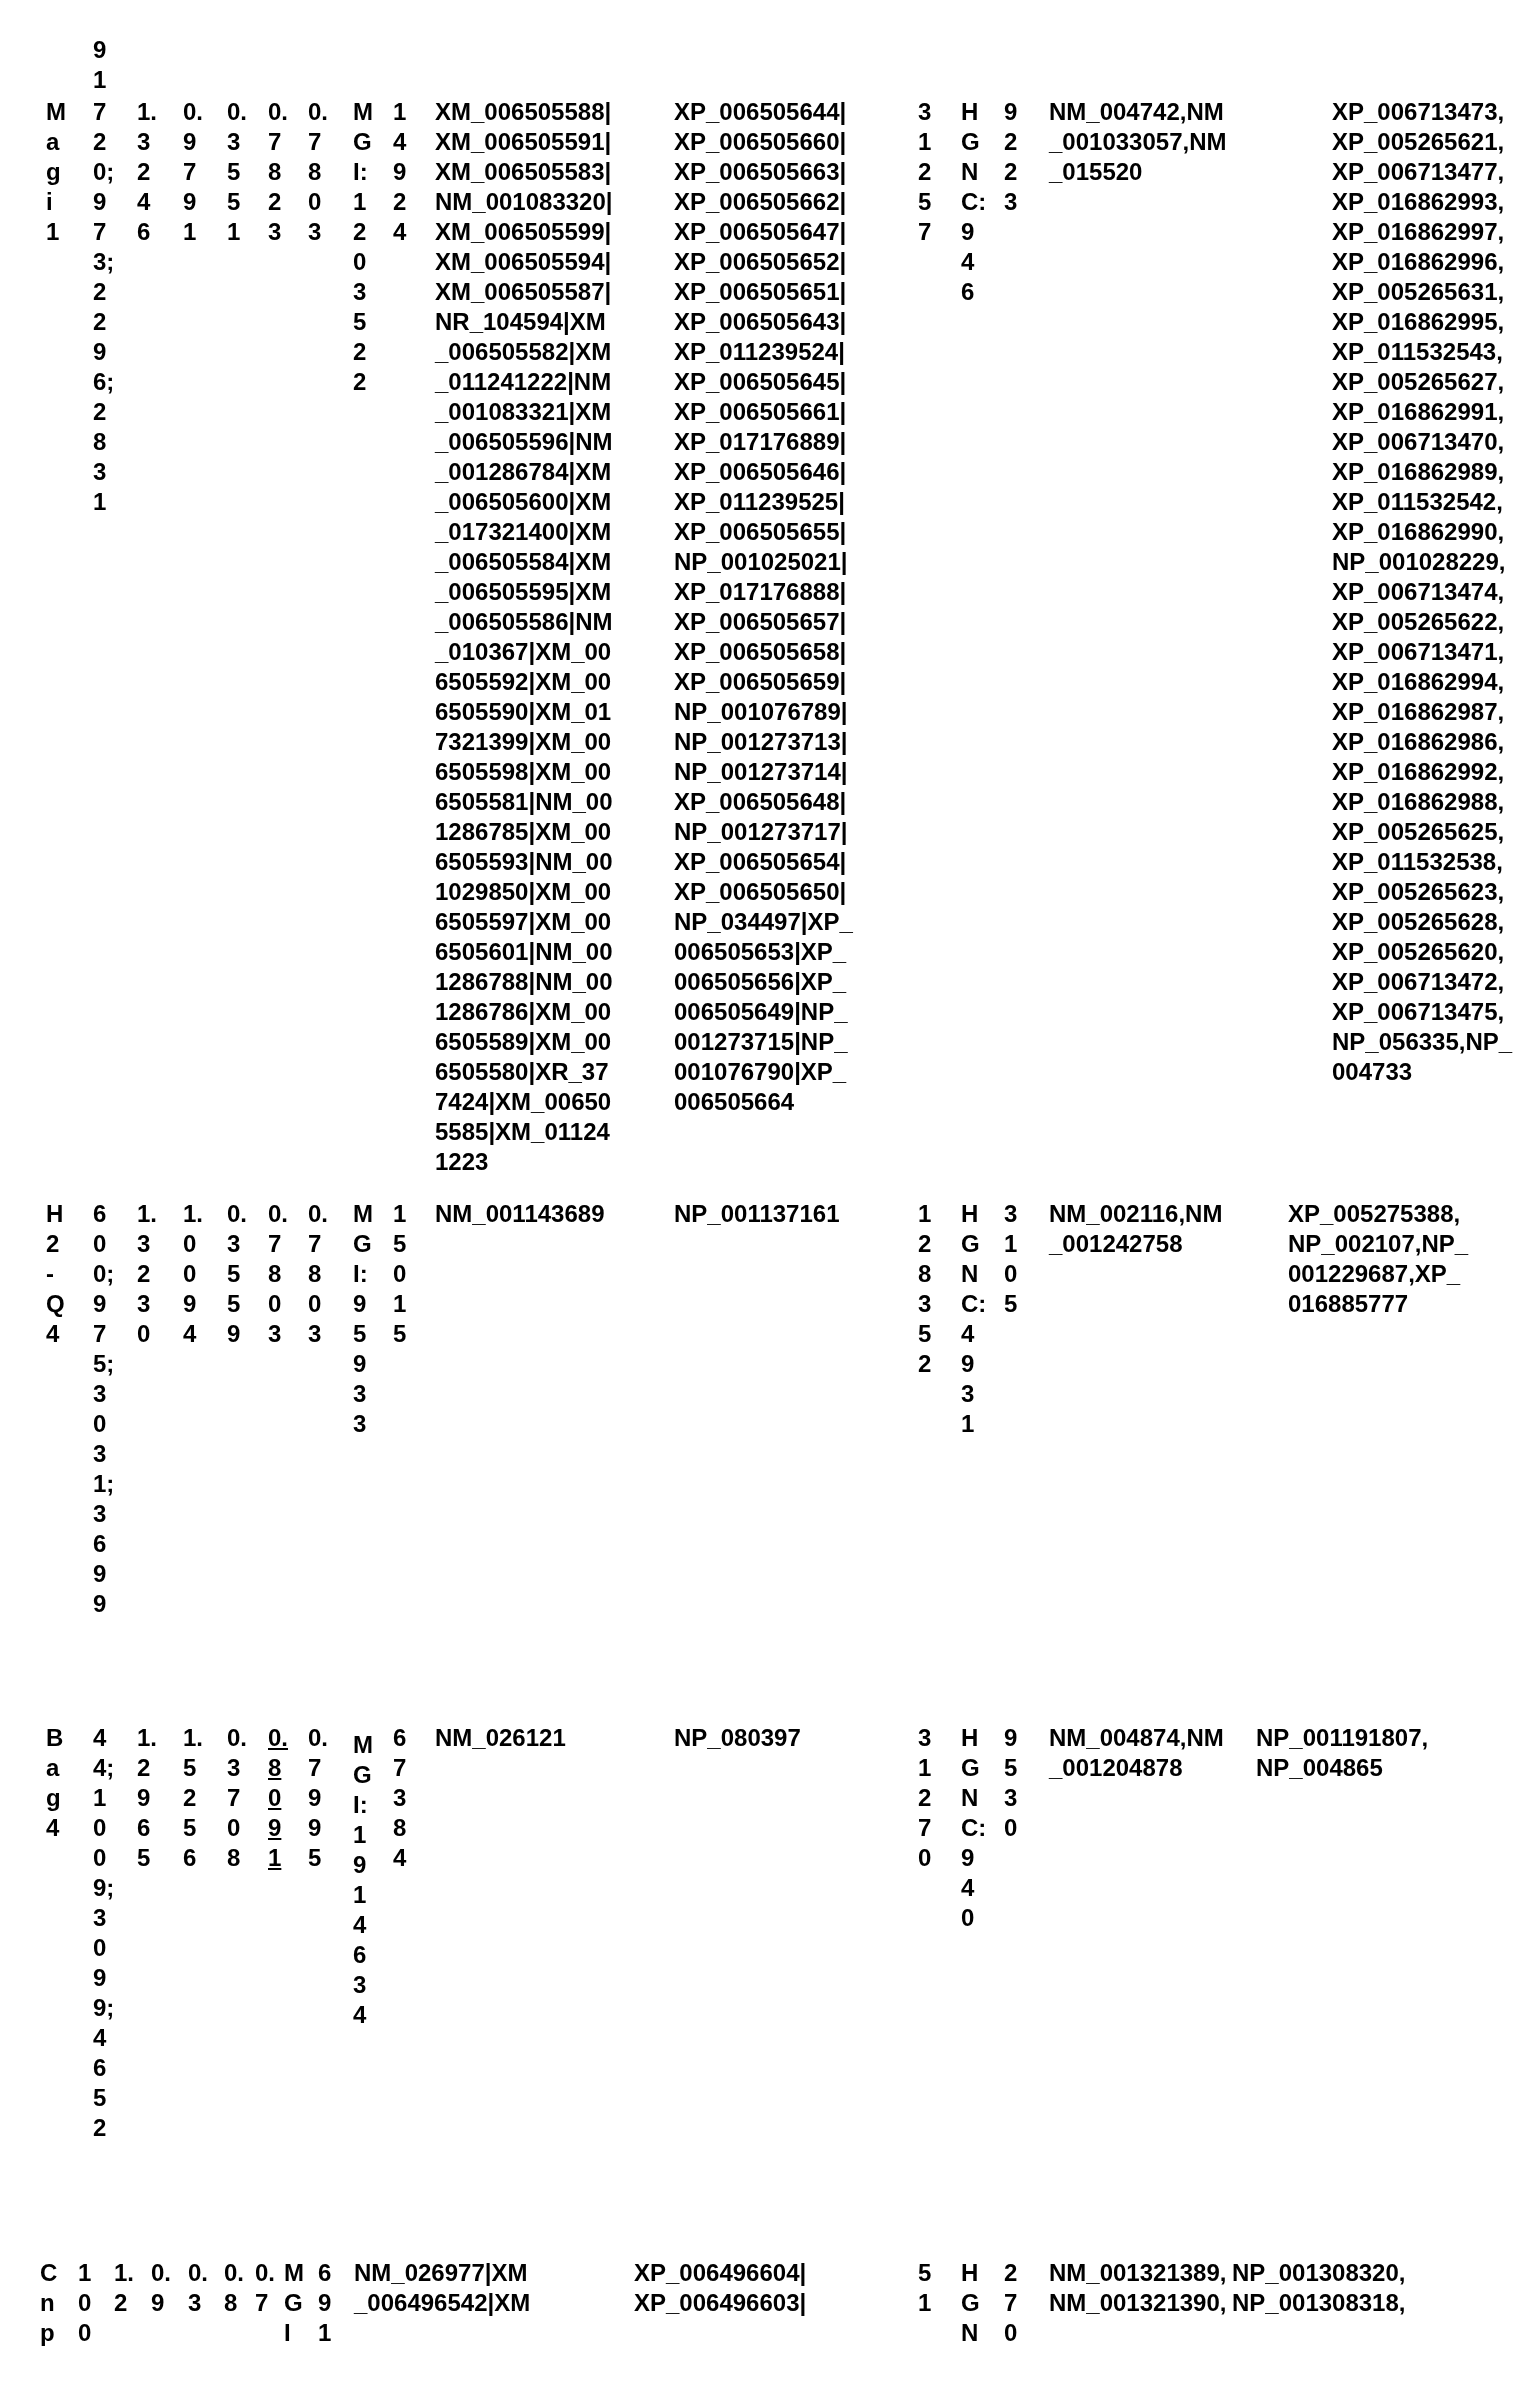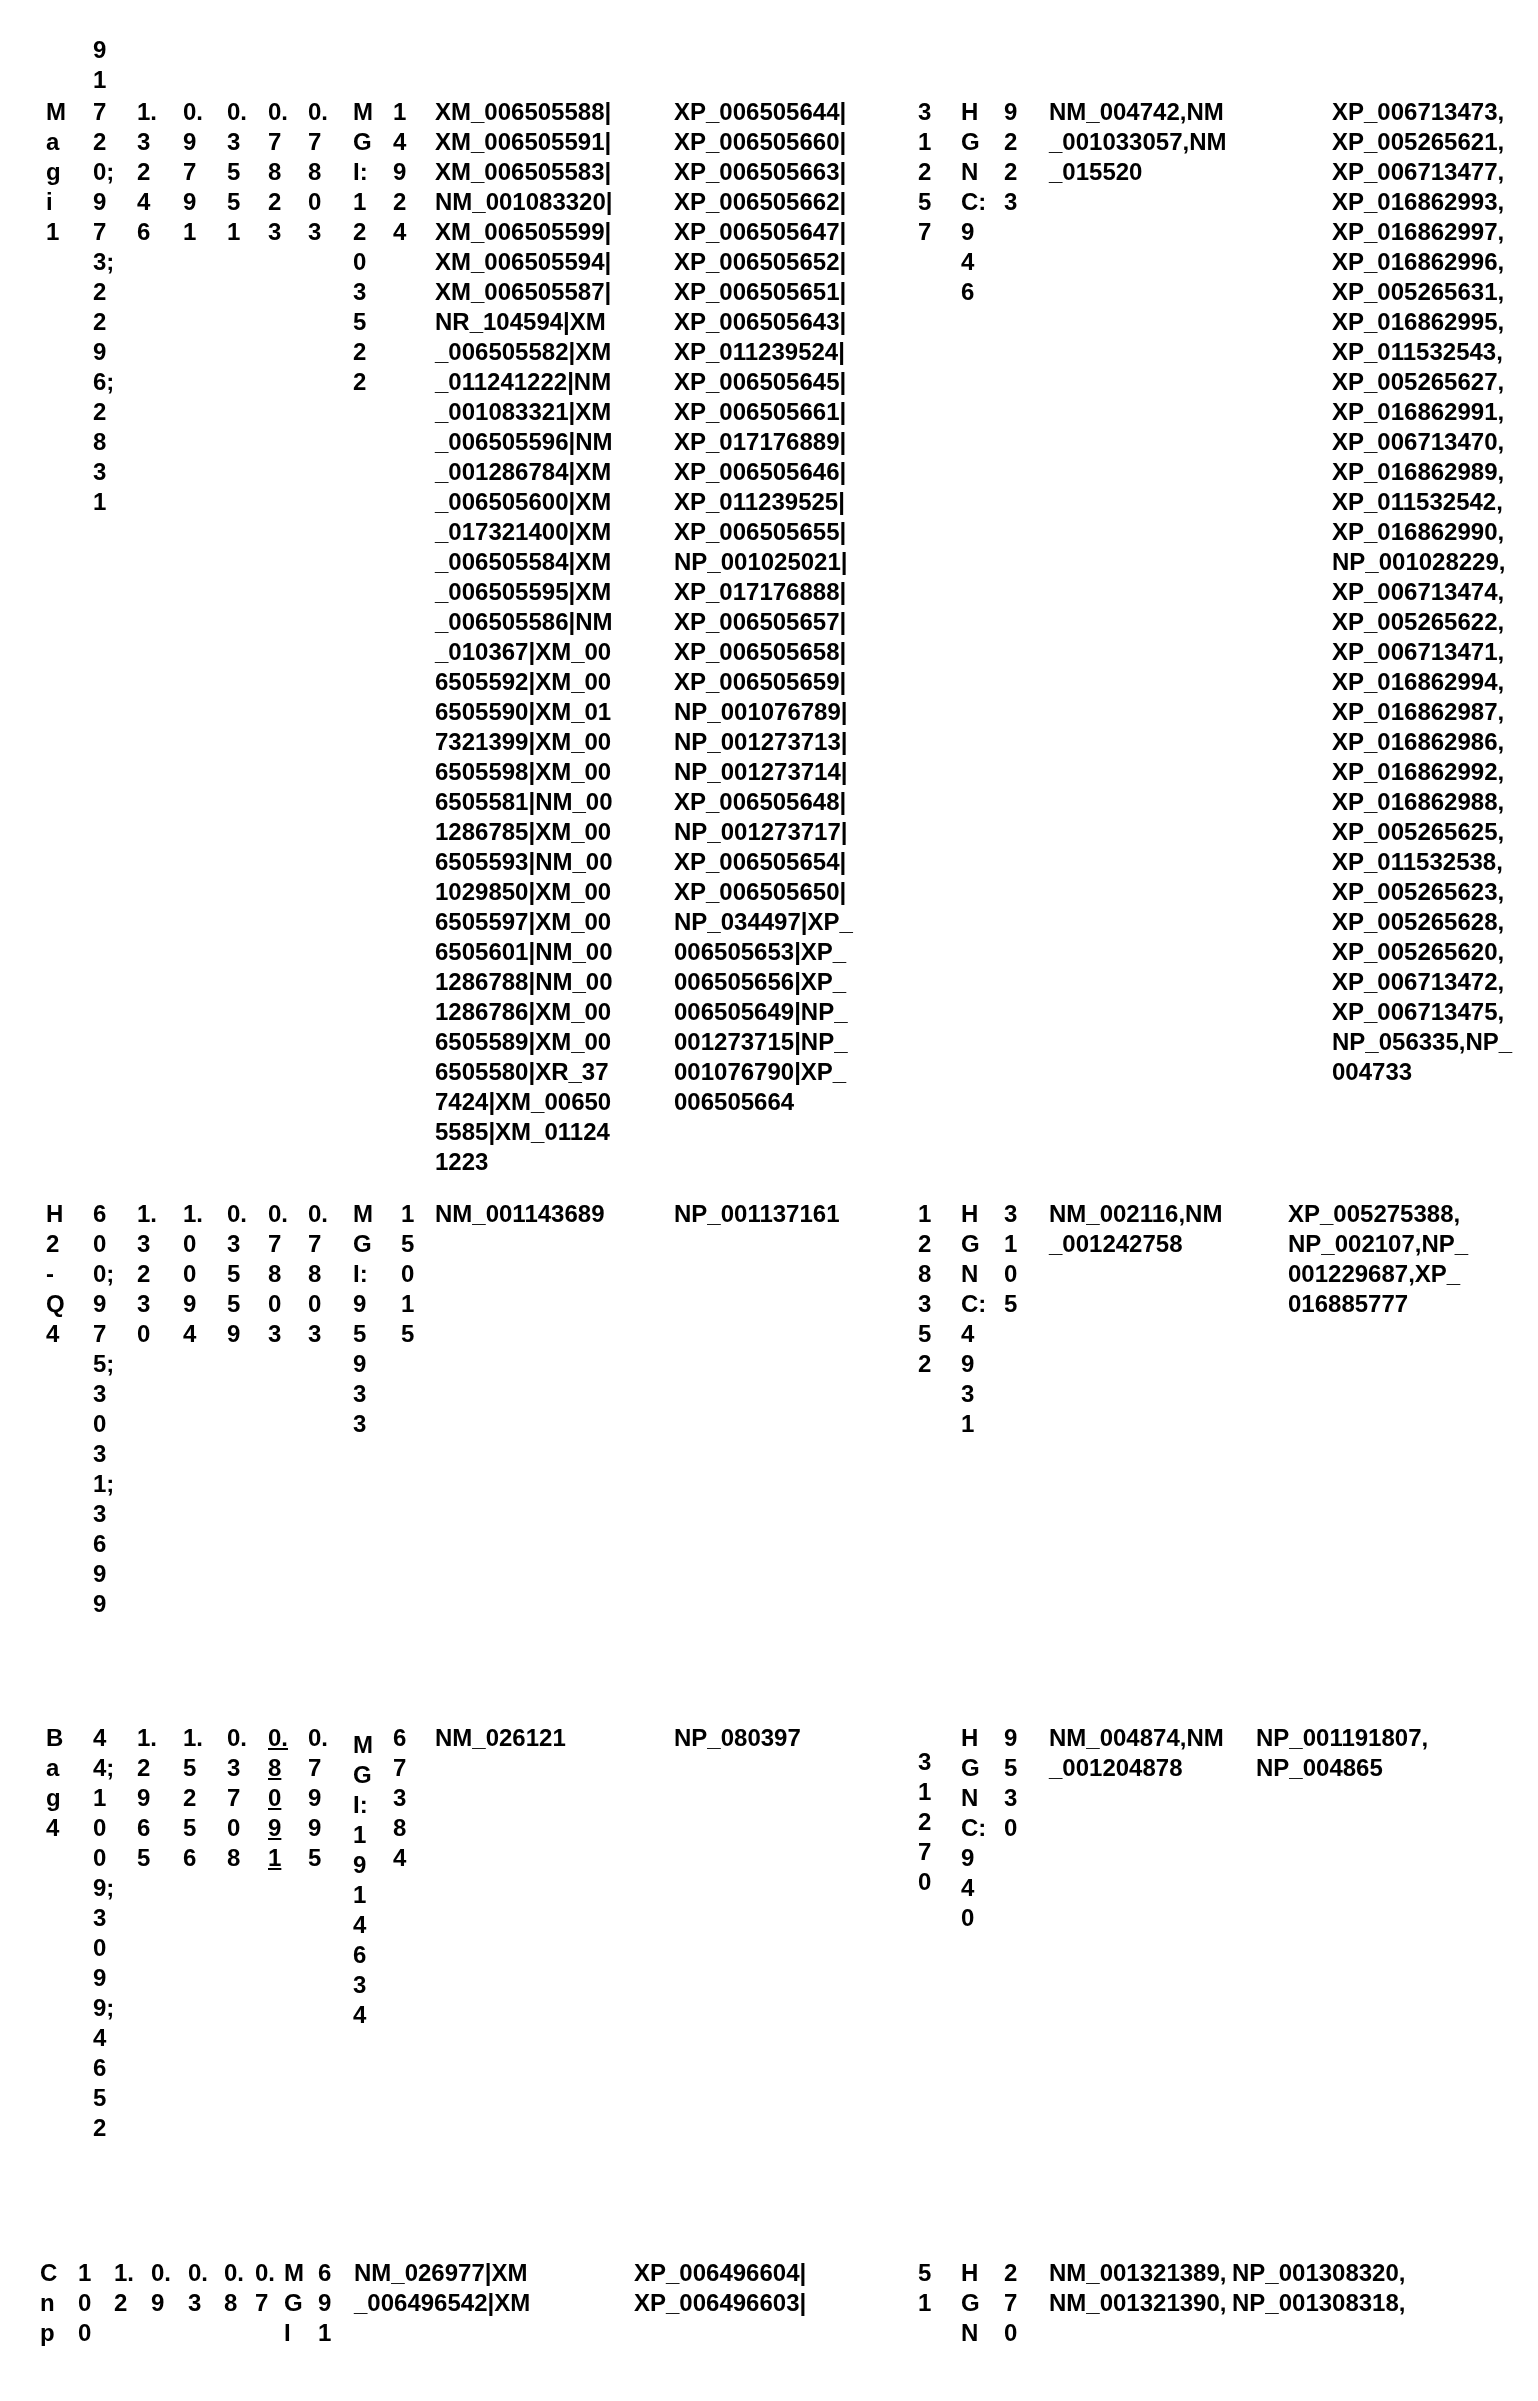--- a/index.html
+++ b/index.html
@@ -148,21 +148,21 @@
     </div>
     <div>
       <div class="cell vcol" style="left: 46px; top: 1199px;">H2-Q4</div>
       <div class="cell vcol" style="left: 93px; top: 1199px;">600;975;3031;3699</div>
       <div class="cell vcol" style="left: 137px; top: 1199px;">1.3230</div>
       <div class="cell vcol" style="left: 183px; top: 1199px;">1.0094</div>
       <div class="cell vcol" style="left: 227px; top: 1199px;">0.3559</div>
       <div class="cell vcol" style="left: 268px; top: 1199px;">0.7803</div>
       <div class="cell vcol" style="left: 308px; top: 1199px;">0.7803</div>
       <div class="cell vcol" style="left: 353px; top: 1199px;">MGI:95933</div>
-      <div class="cell vcol" style="left: 393px; top: 1199px; margin-left: 8px;">15015</div>
+      <div class="cell vcol" style="left: 393px; top: 1199px;">15015</div>
       <div class="cell acc" style="left: 435px; top: 1199px;">NM_001143689</div>
       <div class="cell acc" style="left: 674px; top: 1199px;">NP_001137161</div>
       <div class="cell vcol" style="left: 918px; top: 1199px;">128352</div>
       <div class="cell vcol" style="left: 961px; top: 1199px;">HGNC:4931</div>
       <div class="cell vcol" style="left: 1004px; top: 1199px;">3105</div>
       <div class="cell acc" style="left: 1049px; top: 1199px;">NM_002116,NM
 _001242758</div>
       <div class="cell acc" style="left: 1288px; top: 1199px;">XP_005275388,
 NP_002107,NP_
 001229687,XP_
@@ -173,21 +173,21 @@
       <div class="cell vcol" style="left: 93px; top: 1723px;">44;1009;3099;4652</div>
       <div class="cell vcol" style="left: 137px; top: 1723px;">1.2965</div>
       <div class="cell vcol" style="left: 183px; top: 1723px;">1.5256</div>
       <div class="cell vcol" style="left: 227px; top: 1723px;">0.3708</div>
       <div class="cell vcol" style="left: 268px; top: 1723px; text-decoration: underline;">0.8091</div>
       <div class="cell vcol" style="left: 308px; top: 1723px;">0.7995</div>
       <div class="cell vcol" style="left: 353px; top: 1723px; margin-top: 7px;">MGI:1914634</div>
       <div class="cell vcol" style="left: 393px; top: 1723px;">67384</div>
       <div class="cell acc" style="left: 435px; top: 1723px;">NM_026121</div>
       <div class="cell acc" style="left: 674px; top: 1723px;">NP_080397</div>
-      <div class="cell vcol" style="left: 918px; top: 1723px; margin-top: 24px;">31270</div>
+      <div class="cell vcol" style="left: 918px; top: 1723px;">31270</div>
       <div class="cell vcol" style="left: 961px; top: 1723px;">HGNC:940</div>
       <div class="cell vcol" style="left: 1004px; top: 1723px;">9530</div>
       <div class="cell acc" style="left: 1049px; top: 1723px;">NM_004874,NM
 _001204878</div>
       <div class="cell acc" style="left: 1256px; top: 1723px;">NP_001191807,
 NP_004865</div>
     </div>
     <div>
       <div class="cell vcol" style="left: 40px; top: 2258px;">Cnp</div>
       <div class="cell vcol" style="left: 78px; top: 2258px;">100</div>

